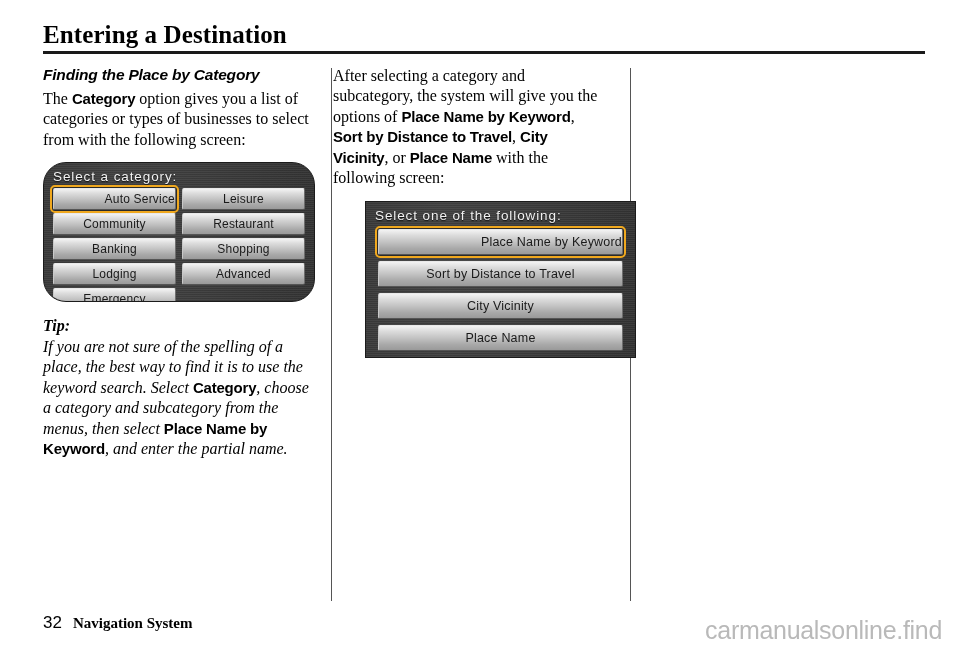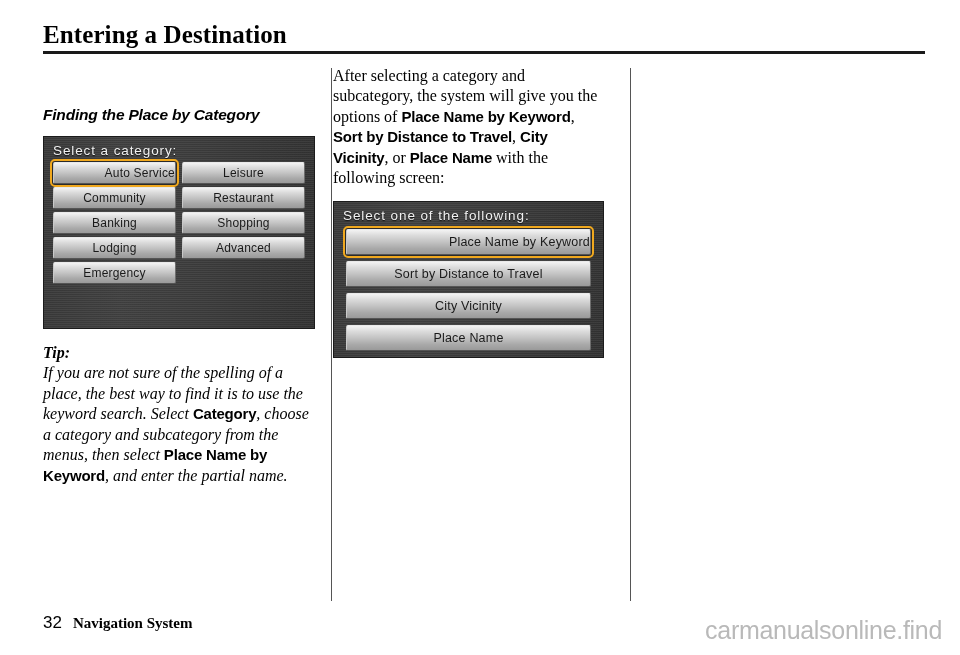--- a/index.html
+++ b/index.html
@@ -51,21 +51,20 @@
   }
   #divider-1 { left: 331px; }
   #divider-2 { left: 630px; }
 
   
   #col-left {
     position: absolute;
     left: 43px;
     top: 66px;
     width: 272px;
-    margin-top: 40px;
   }
   #col-right {
     position: absolute;
     left: 333px;
     top: 66px;
     width: 272px;
   }
 
   .section-heading {
     font-family: "Liberation Sans", sans-serif;
@@ -189,27 +188,29 @@
 
   .nav-list {
     padding: 2px 12px 0 12px;
   }
   .nav-list .nav-btn {
     margin-bottom: 6px;
   }
 
   #screen-category {
     width: 272px;
-    height: 193px;
+    height: 140px;
     margin-top: 12px;
+    border-radius: 23px;
   }
   #screen-options {
     width: 271px;
     height: 157px;
     margin-top: 12px;
+    margin-left: 32px;
   }
 
   
   #page-footer {
     position: absolute;
     left: 43px;
     top: 613px;
     display: flex;
     align-items: baseline;
   }
@@ -245,20 +246,21 @@
 </div>
 <div id="header-rule"></div>
 
 <div id="divider-1" class="col-divider"></div>
 <div id="divider-2" class="col-divider"></div>
 
 <div id="col-left">
 
   <div class="section-heading">Finding the Place by Category</div>
 
+  <p class="body-par"><span>The </span><span class="ui-term">Category</span><span> option gives you a list of categories or types of businesses to select from with the following screen:</span></p>
 
   <div id="screen-category" class="nav-screen">
     <div class="nav-screen-title">Select a category:</div>
     <div class="nav-grid">
       <div class="nav-col left">
         <div class="nav-btn selected">
           <span class="nav-btn-label">Auto Service</span>
         </div>
         <div class="nav-btn">
           <span class="nav-btn-label">Community</span>

